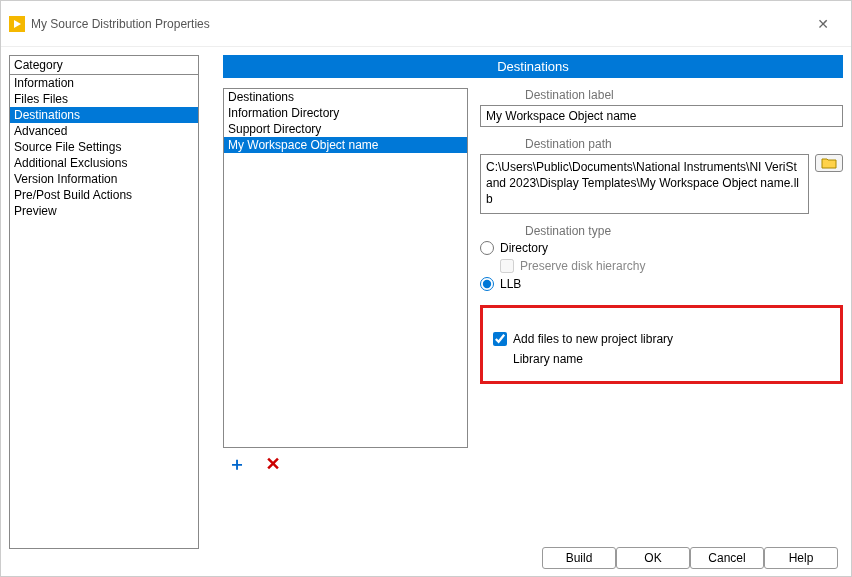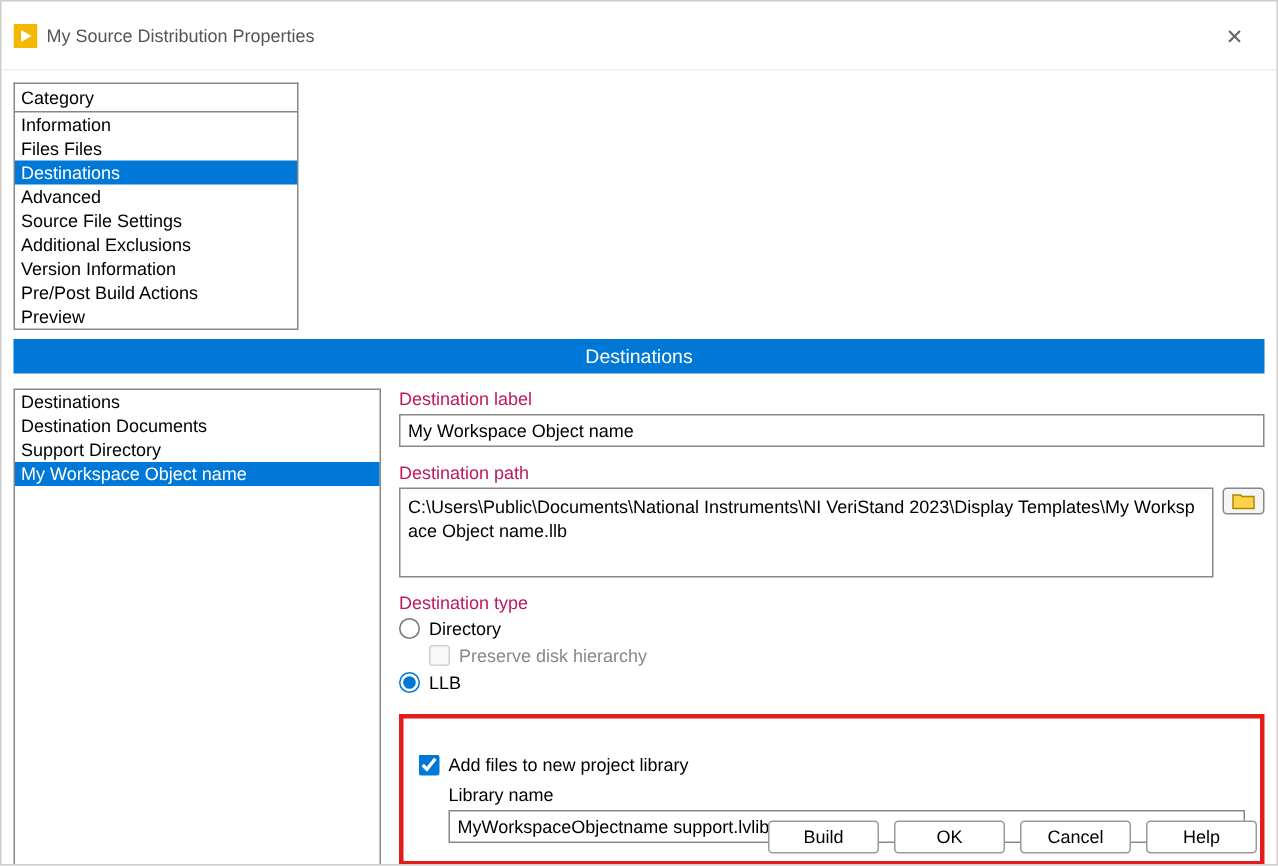--- a/index.html
+++ b/index.html
@@ -2,51 +2,51 @@
 <html><head>
 <meta charset="utf-8">
 <style>
 * { box-sizing: border-box; margin: 0; padding: 0; font-family: "Segoe UI", Tahoma, sans-serif; font-size: 12px; }
 body { background: #fff; width: 852px; height: 577px; overflow: hidden; border: 1px solid #ccc; }
 .titlebar { height: 46px; display: flex; align-items: center; padding: 0 8px; border-bottom: 1px solid #eee; }
 .app-icon { width: 16px; height: 16px; margin-right: 6px; position: relative; }
 .app-icon svg { width: 16px; height: 16px; }
 .title-text { flex: 1; color: #555; font-size: 12px; }
 .close-btn { width: 40px; height: 30px; display: flex; align-items: center; justify-content: center; cursor: pointer; color: #666; font-size: 14px; }
-.content { display: flex; padding: 8px; gap: 6px; height: 510px; flex-direction: column; }
+.content { display: flex; padding: 8px; gap: 24px; height: 510px; }
 .left-panel { width: 190px; display: flex; flex-direction: column; }
 .cat-header { border: 1px solid #888; border-bottom: none; padding: 2px 4px; background: #fff; }
 .cat-list { flex: 1; border: 1px solid #888; background: #fff; overflow: auto; }
 .cat-item { padding: 0px 4px; cursor: pointer; line-height: 16px; }
 .cat-item.selected { background: #0078d7; color: #fff; }
 .right-panel { flex: 1; display: flex; flex-direction: column; }
 .banner { background: #0078d7; color: #fff; text-align: center; padding: 4px; font-size: 13px; margin-bottom: 10px; }
 .right-body { display: flex; gap: 12px; flex: 1; }
 .dest-col { width: 245px; display: flex; flex-direction: column; }
 .dest-list { height: 360px; border: 1px solid #888; background: #fff; }
 .dest-item { padding: 0px 4px; line-height: 16px; cursor: pointer; }
 .dest-item.selected { background: #0078d7; color: #fff; }
 .dest-buttons { margin-top: 6px; display: flex; gap: 16px; padding-left: 4px; }
 .icon-btn { width: 20px; height: 20px; display: flex; align-items: center; justify-content: center; font-size: 18px; font-weight: bold; cursor: pointer; }
 .plus { color: #0066cc; }
 .xbtn { color: #cc0000; }
 .form-col { flex: 1; display: flex; flex-direction: column; }
 .field-group { margin-bottom: 10px; }
-.field-label { margin-bottom: 3px; color: #be185d; }
+.field-label { margin-bottom: 3px; color: #737373; margin-left: 45px; }
 .text-input { width: 100%; border: 1px solid #888; padding: 3px 5px; background: #fff; font-size: 12px; }
 .path-row { display: flex; gap: 6px; align-items: flex-start; }
 .path-box { flex: 1; border: 1px solid #888; padding: 4px 5px; height: 60px; font-size: 12px; line-height: 1.35; overflow: hidden; word-break: break-all; }
 .browse-btn { width: 28px; height: 18px; border: 1px solid #888; border-radius: 3px; display: flex; align-items: center; justify-content: center; cursor: pointer; background: #f5f5f5; }
 .radio-row, .check-row { display: flex; align-items: center; gap: 6px; margin-bottom: 4px; }
 .radio-row input, .check-row input { width: 14px; height: 14px; }
 .indent { margin-left: 20px; }
 .highlight-box { border: 3px solid #e21b1b; padding: 24px 10px 12px 10px; }
 .sub-label { margin-left: 20px; margin-bottom: 3px; margin-top: 6px; }
 .sub-input { margin-left: 20px; width: calc(100% - 20px); border: 1px solid #888; padding: 3px 5px; font-size: 12px; }
-.button-bar { position: absolute; bottom: 8px; right: 14px; display: flex; gap: 10px; }
+.button-bar { position: absolute; bottom: 8px; right: 14px; display: flex; gap: 0; }
 .dlg-btn { width: 74px; height: 22px; border: 1px solid #999; border-radius: 3px; background: #fff; cursor: pointer; display: flex; align-items: center; justify-content: center; font-size: 12px; }
 input[type="checkbox"]:checked { accent-color: #0078d7; }
 input[type="radio"] { accent-color: #0078d7; }
 .disabled { color: #888; }
 </style>
 </head>
 <body>
 
 <div class="titlebar">
   <span class="app-icon">
@@ -74,21 +74,21 @@
         <div class="cat-item">Preview</div>
       </div>
   </div>
 
   <div class="right-panel">
     <div class="banner">Destinations</div>
     <div class="right-body">
       <div class="dest-col">
         <div class="dest-list" id="dest-list">
             <div class="dest-item">Destinations</div>
-            <div class="dest-item">Destination Documents</div>
+            <div class="dest-item">Information Directory</div>
             <div class="dest-item">Support Directory</div>
             <div class="dest-item selected">My Workspace Object name</div>
           </div>
         <div class="dest-buttons">
           <span class="icon-btn plus">＋</span>
           <span class="icon-btn xbtn">✕</span>
         </div>
       </div>
 
       <div class="form-col">
@@ -124,21 +124,20 @@
             <span>LLB</span>
           </label>
         </div>
 
         <div class="highlight-box">
           <label class="check-row">
             <input type="checkbox" checked="" style="">
             <span>Add files to new project library</span>
           </label>
           <div class="sub-label">Library name</div>
-          <input type="text" class="sub-input" value="MyWorkspaceObjectname support.lvlib" style="">
         </div>
       </div>
     </div>
   </div>
 </div>
 
 <div class="button-bar">
   <div class="dlg-btn">Build</div>
   <div class="dlg-btn">OK</div>
   <div class="dlg-btn">Cancel</div>

